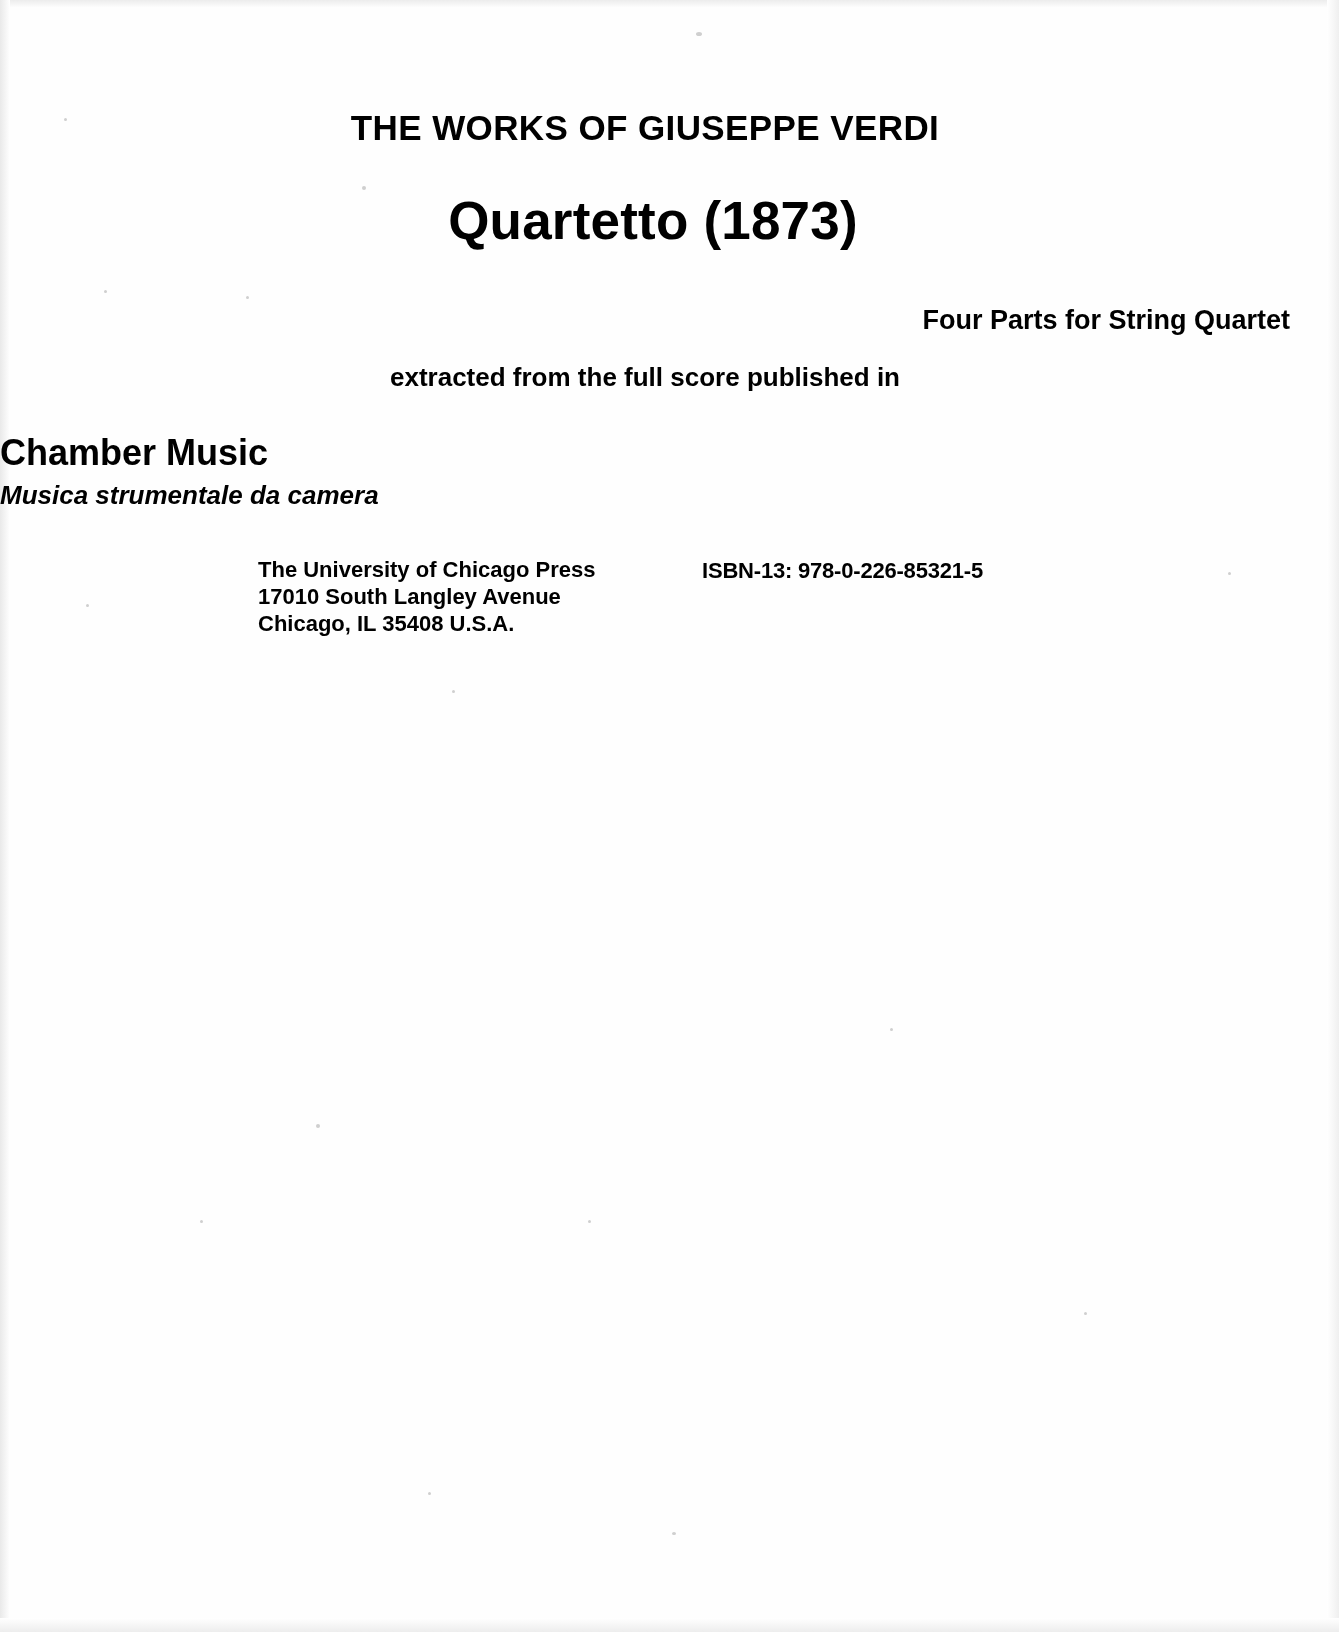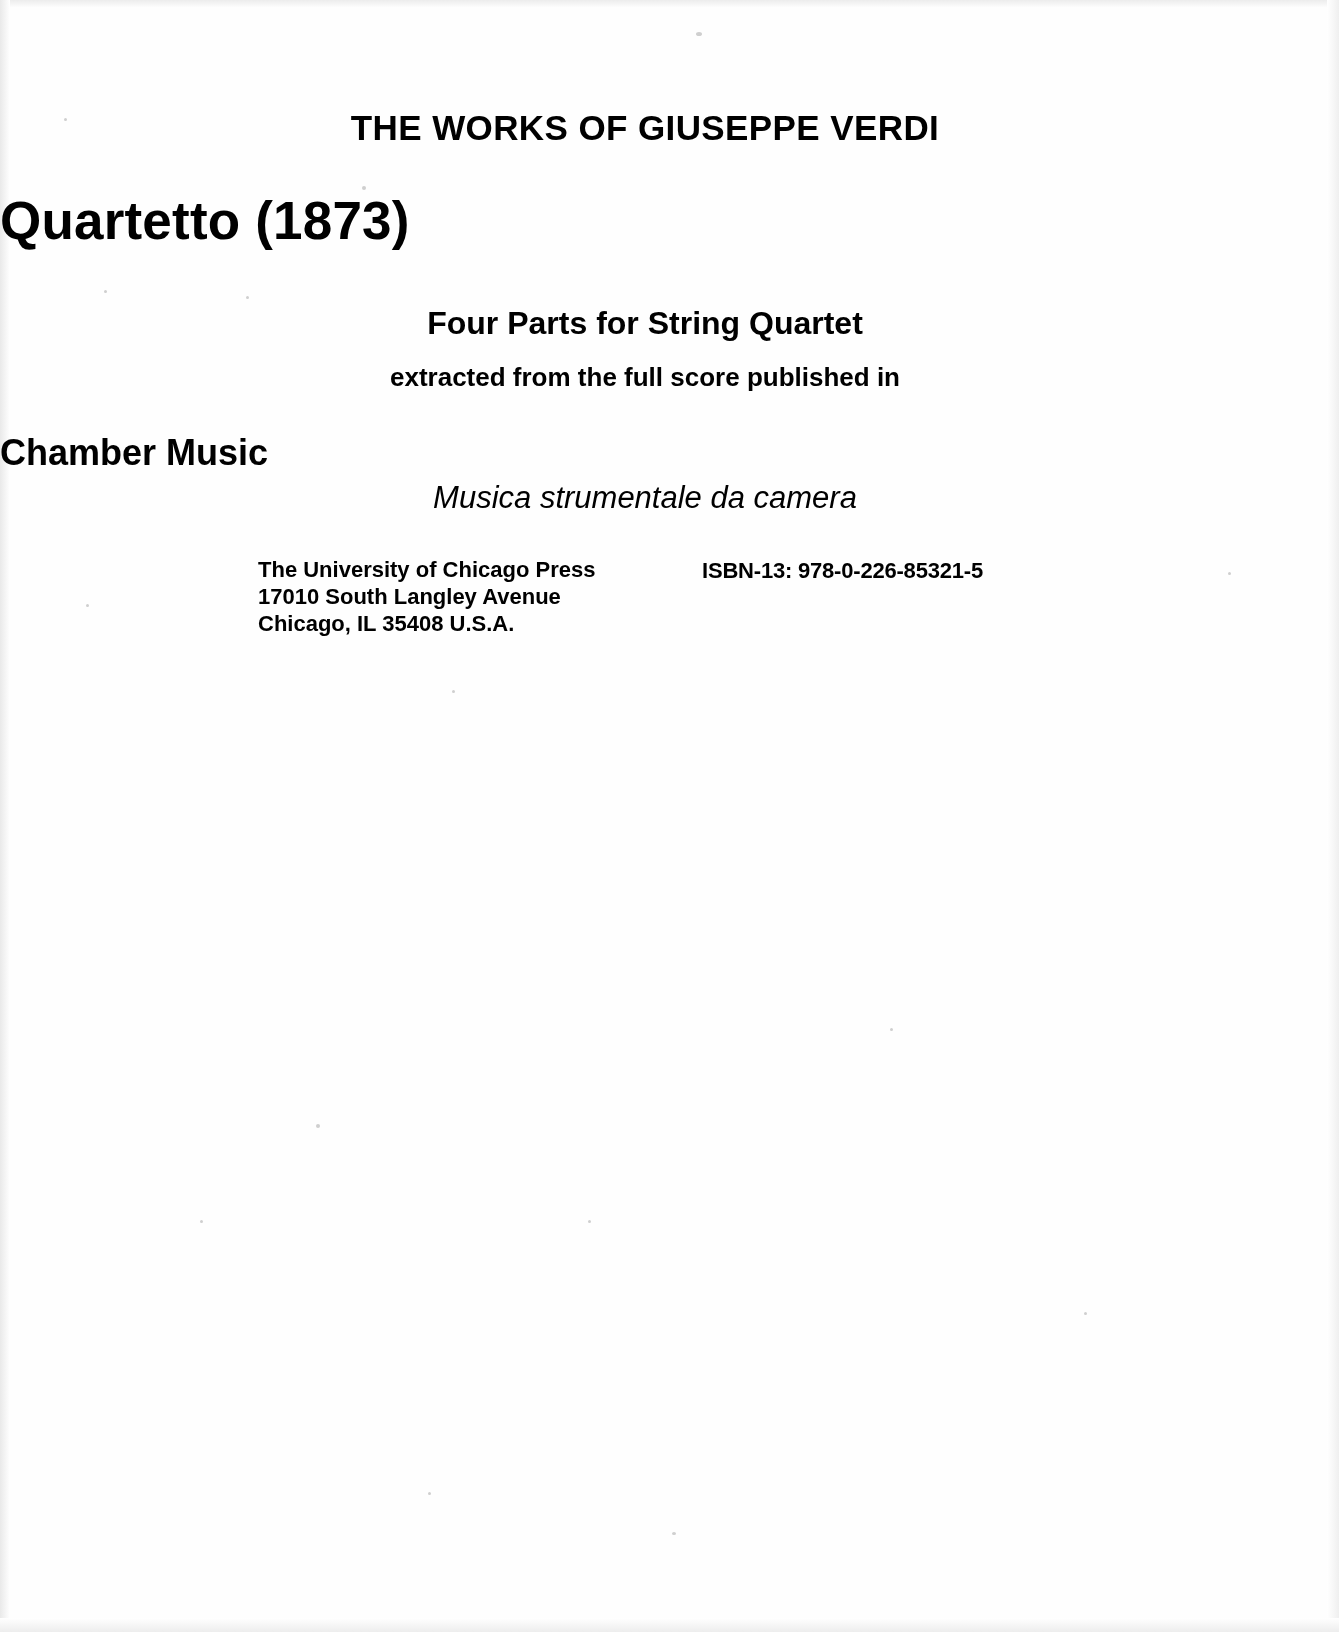--- a/index.html
+++ b/index.html
@@ -88,33 +88,34 @@
     font-size: 35px;
     font-weight: bold;
     letter-spacing: 0.4px;
   }
 
   .work-title {
     position: absolute;
     left: 0;
     top: 190px;
     width: 1290px;
-    text-align: left;
+    text-align: center;
     font-size: 53px;
     font-weight: bold;
     letter-spacing: 0.2px;
+    padding-left: 8px;
   }
 
   .subtitle {
     position: absolute;
     left: 0;
     top: 305px;
     width: 1290px;
-    text-align: center;
-    font-size: 32px;
+    text-align: right;
+    font-size: 27px;
     font-weight: bold;
   }
 
   .extract-note {
     position: absolute;
     left: 0;
     top: 362px;
     width: 1290px;
     text-align: center;
     font-size: 26px;
@@ -128,23 +129,23 @@
     width: 1290px;
     font-size: 36px;
     font-weight: bold;
   }
 
   .collection-title-it {
     position: absolute;
     left: 0;
     top: 480px;
     width: 1290px;
-    text-align: center;
-    font-size: 31px;
-    font-weight: normal;
+    text-align: left;
+    font-size: 26px;
+    font-weight: bold;
     font-style: italic;
   }
 
   .publisher-block {
     position: absolute;
     left: 258px;
     top: 556px;
     font-size: 22px;
     font-weight: bold;
     line-height: 27px;

